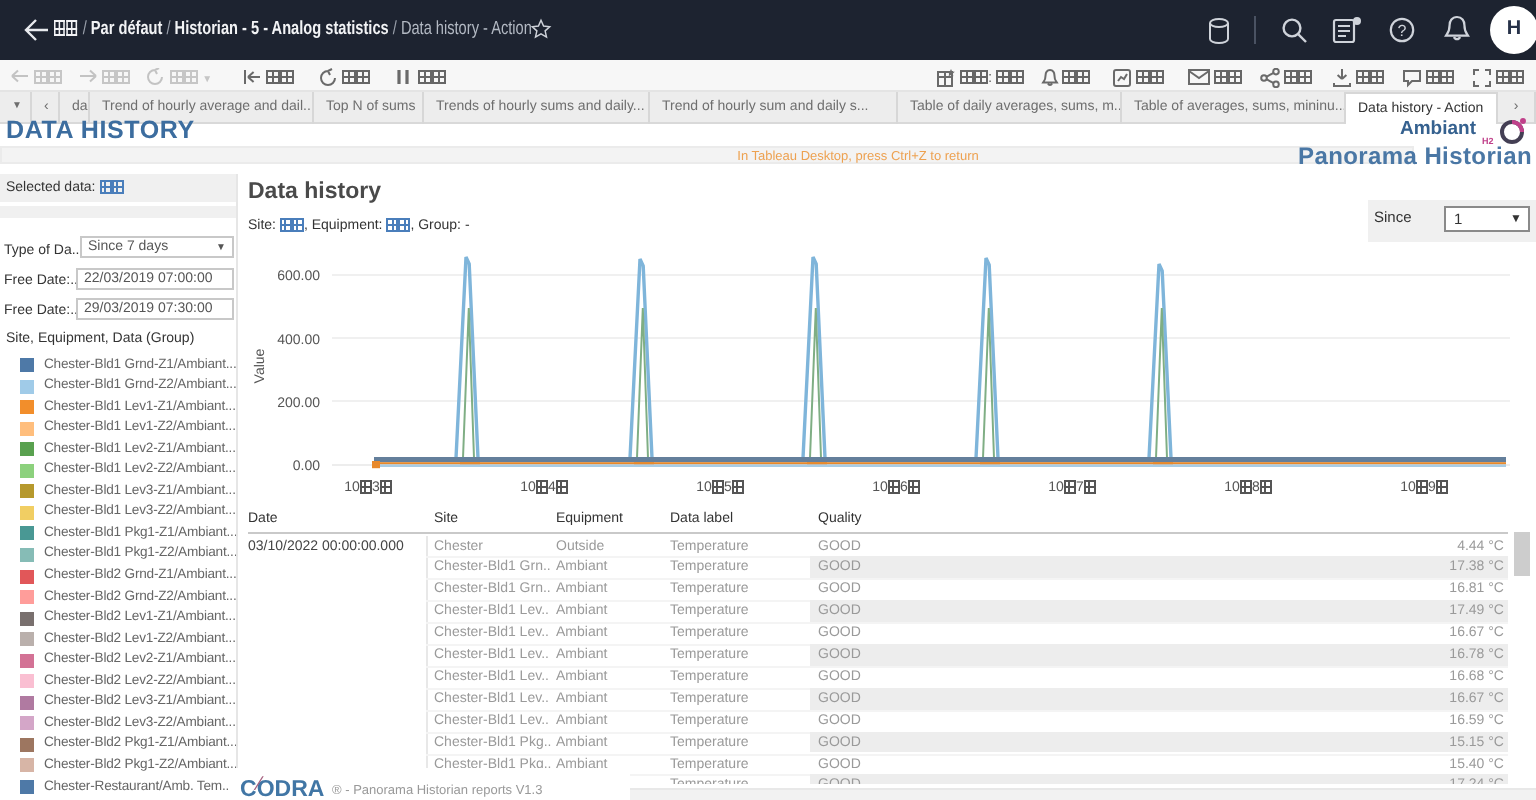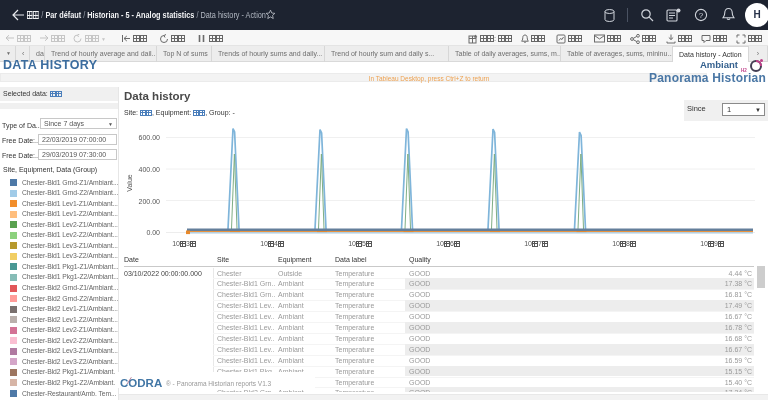--- a/index.html
+++ b/index.html
@@ -48,21 +48,21 @@
   .leg i { position:absolute; left:10px; top:1.5px; width:7px; height:7px; }
   .leg span { position:absolute; left:22px; top:1px; }
 
   
   #chartpane { position:absolute; left:120px; top:87px; width:648px; height:313px; }
 
   
   .th { position:absolute; font-size:7px; color:#333; top:0; }
   .td { position:absolute; font-size:7px; color:#9a9a9a; white-space:nowrap; }
 
-  #footer { position:absolute; left:115px; top:372px; width:200px; height:16px; background:#fff; }
+  #footer { position:absolute; left:115px; top:384px; width:200px; height:16px; background:#fff; }
   #graystrip { position:absolute; left:119px; top:394px; width:649px; height:6px; background:#f2f2f2; border-top:1px solid #e8e8e8; }
 </style>
 </head>
 <body>
 
 <div id="topbar">
   <svg class="abs" style="left:11px;top:9px" width="14" height="12" viewBox="0 0 14 12">
       <path d="M7 1 L2 6 L7 11 M2 6 H13" stroke="#e8eaee" stroke-width="1.2" fill="none"></path>
     </svg>
   <div class="crumb" style="left:27px;transform:scaleX(0.77);transform-origin:left center"><span class="zh big" style="color:#f2f3f5"></span><span class="zh big" style="color:#f2f3f5"></span>&nbsp;<span class="sep">/</span>&nbsp;Par défaut&nbsp;<span class="sep">/</span>&nbsp;Historian - 5 - Analog statistics&nbsp;<span class="sep">/</span>&nbsp;<span class="dim">Data history - Action</span></div>

